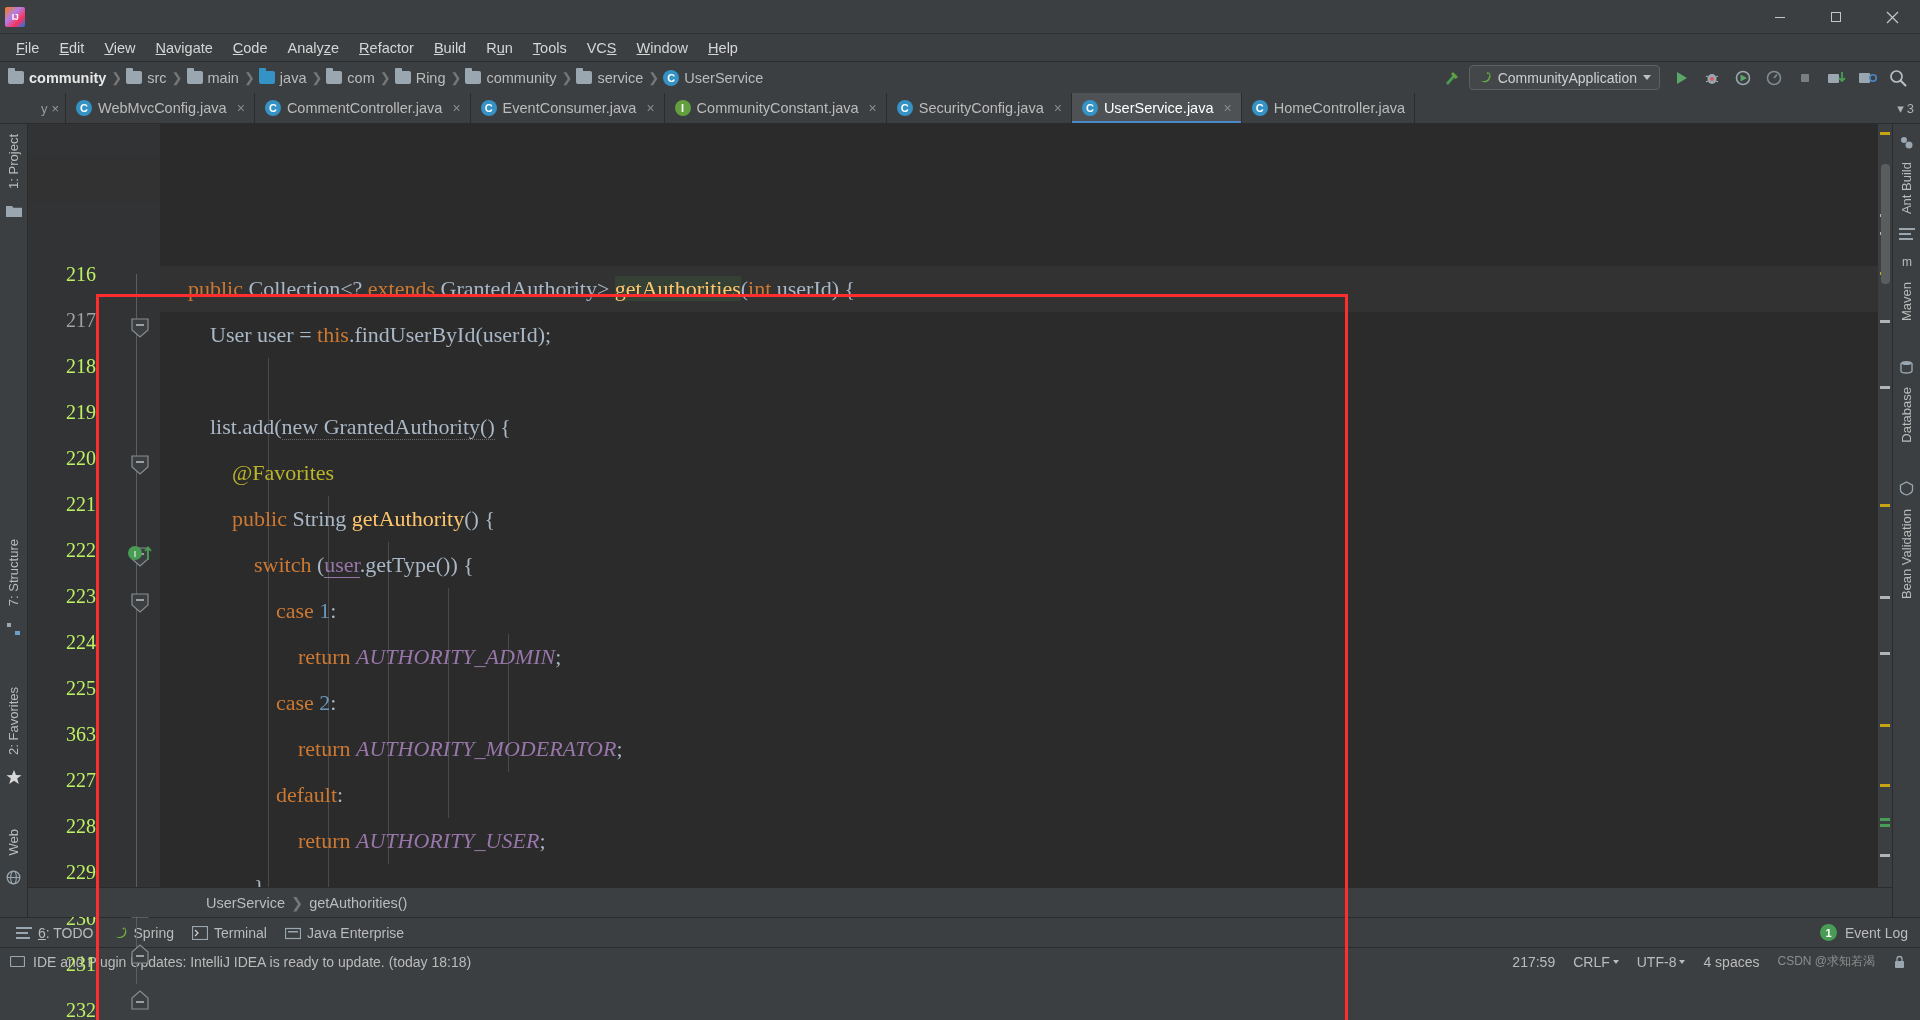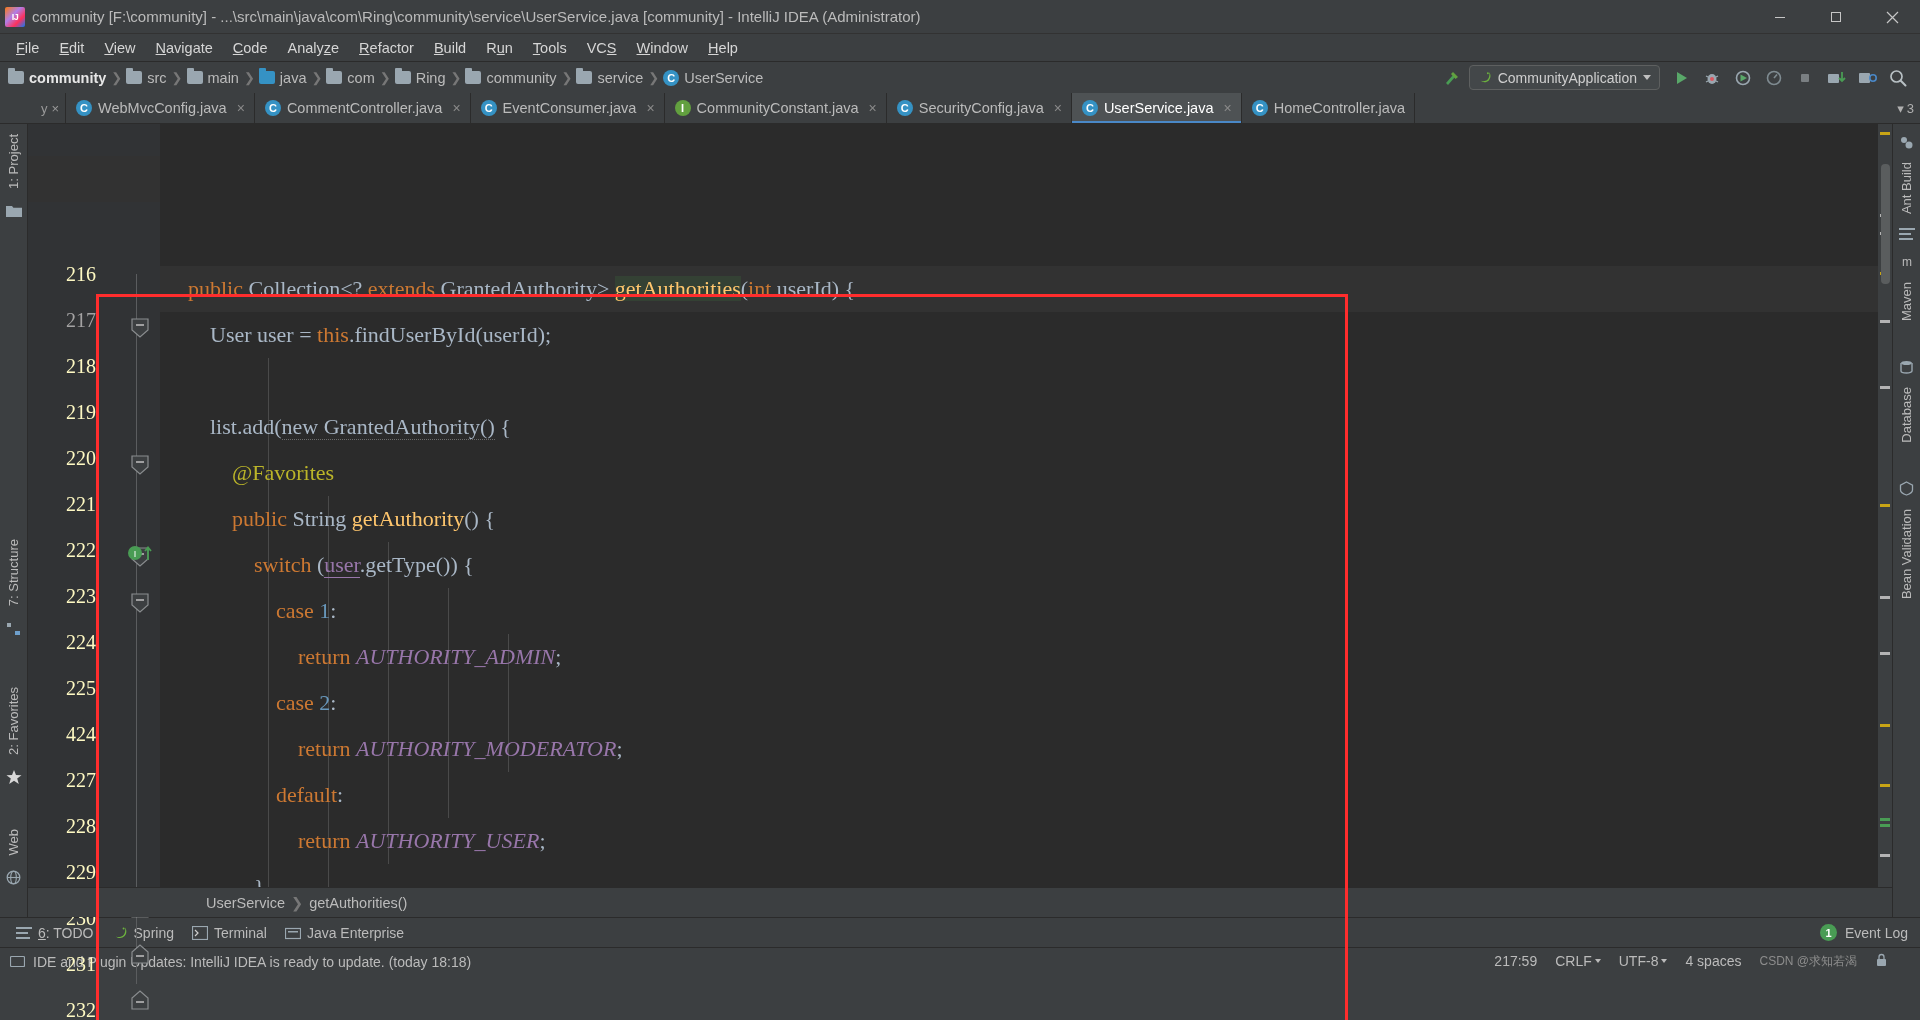--- a/index.html
+++ b/index.html
@@ -116,21 +116,21 @@
     align-items:center; padding-top:4px; border-left:1px solid #2b2b2b; flex:none;
   }
 
   
   .editor-wrap { flex:1; position:relative; background:#2b2b2b; display:flex; min-width:0; }
   .gutter {
     width: 132px; background:#313335; position:relative; flex:none;
     font-family:"Liberation Serif", serif;
   }
   .lineno {
-    position:absolute; right: 64px; color:#fef9c3; font-size:20px; text-align:right;
+    position:absolute; right: 64px; color:#bef264; font-size:20px; text-align:right;
     width: 60px; font-family:"Liberation Serif", serif;
   }
   .lineno.cur { color:#a4a3a3; }
   .fold {
     position:absolute; left: 101px; width:16px; height:16px;
   }
   .foldline { position:absolute; left:108px; width:1px; background:#5b5d5f; }
   .bulb { position:absolute; left:122px; width:18px; height:18px; }
   .gutter-mark { position:absolute; }
 
@@ -183,33 +183,32 @@
   .bwbtn { display:flex; align-items:center; gap:6px; color:#bbbbbb; font-size:14px; padding:2px 12px 2px 6px; }
   .bwbtn u { text-decoration:underline; }
   .bottombar-right { margin-left:auto; display:flex; align-items:center; gap:8px; padding-right:12px; }
   .evt-badge { width:17px;height:17px;border-radius:50%;background:#499c54;color:#fff;font-size:11px;display:flex;align-items:center;justify-content:center;font-weight:bold;}
 
   
   .statusbar {
     height: 28px; background:#3c3f41; display:flex; align-items:center;
     padding-left:10px; color:#bbbbbb; font-size:14px; border-top:1px solid #2b2b2b;
   }
-  .status-right { margin-left:auto; display:flex; align-items:flex-start; gap:18px; padding-right:32px; }
+  .status-right { margin-left:auto; display:flex; align-items:center; gap:18px; padding-right:14px; }
   .sb-item { display:flex; align-items:center; gap:3px; }
   .sb-caret { width:0;height:0;border-left:3.5px solid transparent;border-right:3.5px solid transparent;border-top:4px solid #bbb; }
   .csdn { color:#8d8d8d; font-size:12px; }
 </style>
 </head>
 <body>
 
 <div id="app">
 
   <div class="titlebar">
     <div class="ij-logo"></div>
-    <div class="title-text">community [F:\community] - ...\src\main\java\com\Ring\community\service\UserService.java [community] - IntelliJ IDEA (Administrator)</div>
     <div class="win-controls">
       <div class="win-btn">
         <svg width="12" height="12" viewBox="0 0 12 12">
             <rect x="1" y="6" width="10" height="1" fill="#c6c6c6"></rect>
           </svg>
       </div>
       <div class="win-btn">
         <svg width="12" height="12" viewBox="0 0 12 12">
             <rect x="1.5" y="1.5" width="9" height="9" fill="none" stroke="#c6c6c6" stroke-width="1"></rect>
           </svg>
@@ -457,21 +456,21 @@
         <div class="lineno" style="top:139px;">216</div>
         <div class="lineno cur" style="top:185px;">217</div>
         <div class="lineno" style="top:231px;">218</div>
         <div class="lineno" style="top:277px;">219</div>
         <div class="lineno" style="top:323px;">220</div>
         <div class="lineno" style="top:369px;">221</div>
         <div class="lineno" style="top:415px;">222</div>
         <div class="lineno" style="top:461px;text-align:right;">223</div>
         <div class="lineno" style="top:507px;font-family:Liberation Serif, serif;">224</div>
         <div class="lineno" style="top:553px;">225</div>
-        <div class="lineno" style="top:599px;">424</div>
+        <div class="lineno" style="top:599px;">363</div>
         <div class="lineno" style="top:645px;">227</div>
         <div class="lineno" style="top:691px;">228</div>
         <div class="lineno" style="top:737px;">229</div>
         <div class="lineno" style="top:783px;">230</div>
         <div class="lineno" style="top:829px;">231</div>
         <div class="lineno" style="top:875px;">232</div>
 
         <div class="foldline" style="top:150px; height:710px;"></div>
 
         <div class="fold" style="top:193px;">

